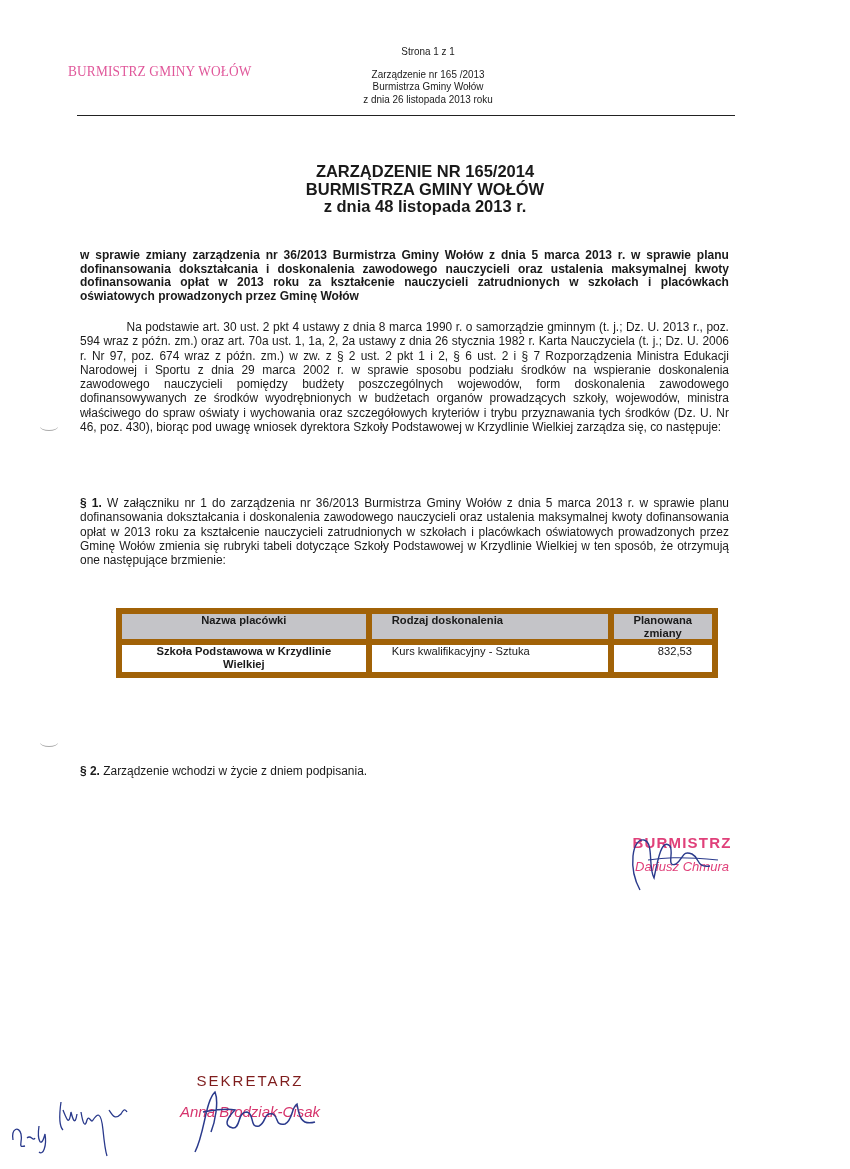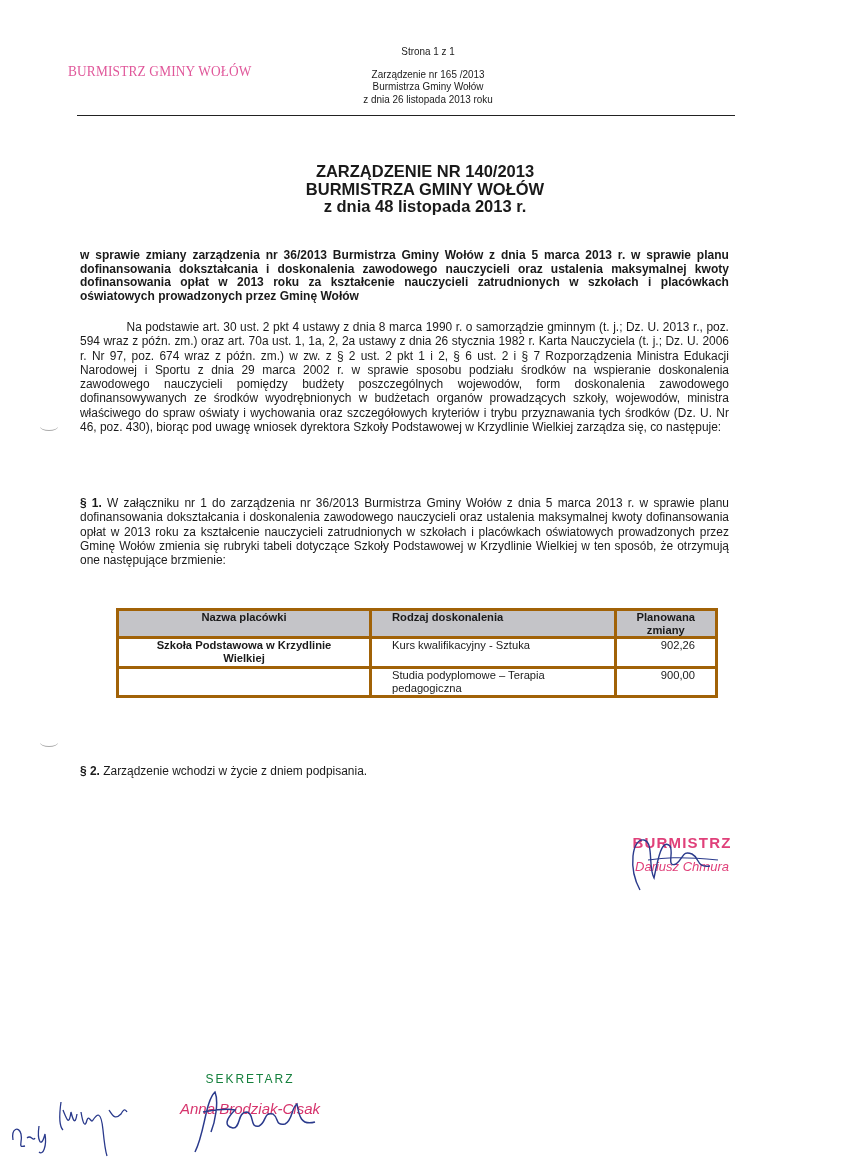--- a/index.html
+++ b/index.html
@@ -21,82 +21,77 @@
     .para { left: 80px; width: 669px; font-size: 12.3px; line-height: 14.3px; text-align: justify; transform: scaleX(0.97); transform-origin: left; }
     .para .indent { display: inline-block; width: 48px; }
     .basis { top: 320px; }
     .sec1 { top: 496px; }
     .sec2 { top: 764px; }
     .sec-mark { font-weight: bold; }
     table.plan {
       position: absolute; left: 116px; top: 608px; width: 602px;
       border-collapse: collapse; font-size: 11.2px; line-height: 12.5px;
     }
-    table.plan td, table.plan th { border: 3px solid #a16207; padding: 0 20px; vertical-align: top; margin-top: 8px; }
+    table.plan td, table.plan th { border: 6px solid #a16207; padding: 0 20px; vertical-align: top; margin-top: 8px; }
     table.plan th { background: #c4c4c8; font-weight: bold; text-align: center; height: 13px; }
     table.plan .c1 { width: 228px; }
     table.plan .c2 { width: 218px; text-align: left; }
     table.plan .c3 { text-align: right; }
     table.plan .name { font-weight: bold; text-align: center; }
     table.plan tr.r1 td { height: 27px; }
     table.plan tr.r2 td { height: 26px; }
     table.plan tr.r3 td { height: 13px; }
     table.plan tr.total td { background: #c4c4c8; font-weight: bold; height: 12px; }
     .mayor-stamp { left: 612px; top: 834px; width: 140px; text-align: center; }
     .mayor-title { color: #e0407a; font-weight: bold; font-size: 15px; letter-spacing: 1.2px; }
     .mayor-name { color: #e0407a; font-style: italic; font-size: 13px; margin-top: 8px; }
     .mayor-sig { left: 618px; top: 828px; }
     .secr-stamp { left: 160px; top: 1072px; width: 180px; text-align: center; }
-    .secr-title { color: #15803d; font-size: 12px; letter-spacing: 2px; font-weight: normal; }
+    .secr-title { color: #7f1d1d; font-size: 15px; letter-spacing: 2px; font-weight: normal; }
     .secr-name { color: #d6336c; font-style: italic; font-size: 15px; margin-top: 14px; }
     .secr-sig { left: 175px; top: 1082px; }
     .initials { left: 5px; top: 1090px; }
     .margin-mark { width: 18px; height: 8px; border-bottom: 1px solid #aaa; border-radius: 0 0 50% 50%; }
   </style>
 </head>
 <body>
 
 <div class="abs stamp-header">BURMISTRZ GMINY WOŁÓW</div>
 
 <div class="abs header-block">
   <div class="page-num">Strona 1 z 1</div>
   <div>Zarządzenie nr 165 /2013</div>
   <div>Burmistrza Gminy Wołów</div>
   <div>z dnia 26 listopada 2013 roku</div>
 </div>
 <div class="abs header-rule"></div>
 
 <div class="abs title-block">
-  <div>ZARZĄDZENIE NR 140/2013</div>
+  <div>ZARZĄDZENIE NR 165/2014</div>
   <div>BURMISTRZA GMINY WOŁÓW</div>
   <div>z dnia 48 listopada 2013 r.</div>
 </div>
 
 <div class="abs subject">w sprawie zmiany zarządzenia nr 36/2013 Burmistrza Gminy Wołów z dnia 5 marca 2013 r. w sprawie planu dofinansowania dokształcania i doskonalenia zawodowego nauczycieli oraz ustalenia maksymalnej kwoty dofinansowania opłat w 2013 roku za kształcenie nauczycieli zatrudnionych w szkołach i placówkach oświatowych prowadzonych przez Gminę Wołów</div>
 
 <div class="abs para basis"><span class="indent"></span><span>Na podstawie art. 30 ust. 2 pkt 4 ustawy z dnia 8 marca 1990 r. o samorządzie gminnym (t. j.; Dz. U. 2013 r., poz. 594 wraz z późn. zm.) oraz art. 70a ust. 1, 1a, 2, 2a ustawy z dnia 26 stycznia 1982 r. Karta Nauczyciela (t. j.; Dz. U. 2006 r. Nr 97, poz. 674 wraz z późn. zm.) w zw. z § 2 ust. 2 pkt 1 i 2, § 6 ust. 2 i § 7 Rozporządzenia Ministra Edukacji Narodowej i Sportu z dnia 29 marca 2002 r. w sprawie sposobu podziału środków na wspieranie doskonalenia zawodowego nauczycieli pomiędzy budżety poszczególnych wojewodów, form doskonalenia zawodowego dofinansowywanych ze środków wyodrębnionych w budżetach organów prowadzących szkoły, wojewodów, ministra właściwego do spraw oświaty i wychowania oraz szczegółowych kryteriów i trybu przyznawania tych środków (Dz. U. Nr 46, poz. 430), biorąc pod uwagę wniosek dyrektora Szkoły Podstawowej w Krzydlinie Wielkiej zarządza się, co następuje:</span></div>
 
 <div class="abs para sec1"><span class="sec-mark">§ 1.</span><span> W załączniku nr 1 do zarządzenia nr 36/2013 Burmistrza Gminy Wołów z dnia 5 marca 2013 r. w sprawie planu dofinansowania dokształcania i doskonalenia zawodowego nauczycieli oraz ustalenia maksymalnej kwoty dofinansowania opłat w 2013 roku za kształcenie nauczycieli zatrudnionych w szkołach i placówkach oświatowych prowadzonych przez Gminę Wołów zmienia się rubryki tabeli dotyczące Szkoły Podstawowej w Krzydlinie Wielkiej w ten sposób, że otrzymują one następujące brzmienie:</span></div>
 
 <table class="plan">
   <tbody>
       <tr>
     <th class="c1">Nazwa placówki</th>
     <th class="c2">Rodzaj doskonalenia</th>
     <th class="c3" style="text-align:center">Planowana zmiany</th>
   </tr>
   <tr class="r1">
     <td class="c1 name">Szkoła Podstawowa w Krzydlinie Wielkiej</td>
     <td class="c2">Kurs kwalifikacyjny - Sztuka</td>
-    <td class="c3">902,26</td>
-  </tr>
-  <tr class="r2">
-    <td class="c1 name"></td>
-    <td class="c2">Studia podyplomowe – Terapia pedagogiczna</td>
-    <td class="c3">900,00</td>
+    <td class="c3">832,53</td>
   </tr>
 </tbody>
   </table>
 
 <div class="abs para sec2"><span class="sec-mark">§ 2.</span><span> Zarządzenie wchodzi w życie z dniem podpisania.</span></div>
 
 <div class="abs mayor-stamp">
   <div class="mayor-title">BURMISTRZ</div>
   <div class="mayor-name">Dariusz Chmura</div>
 </div>

